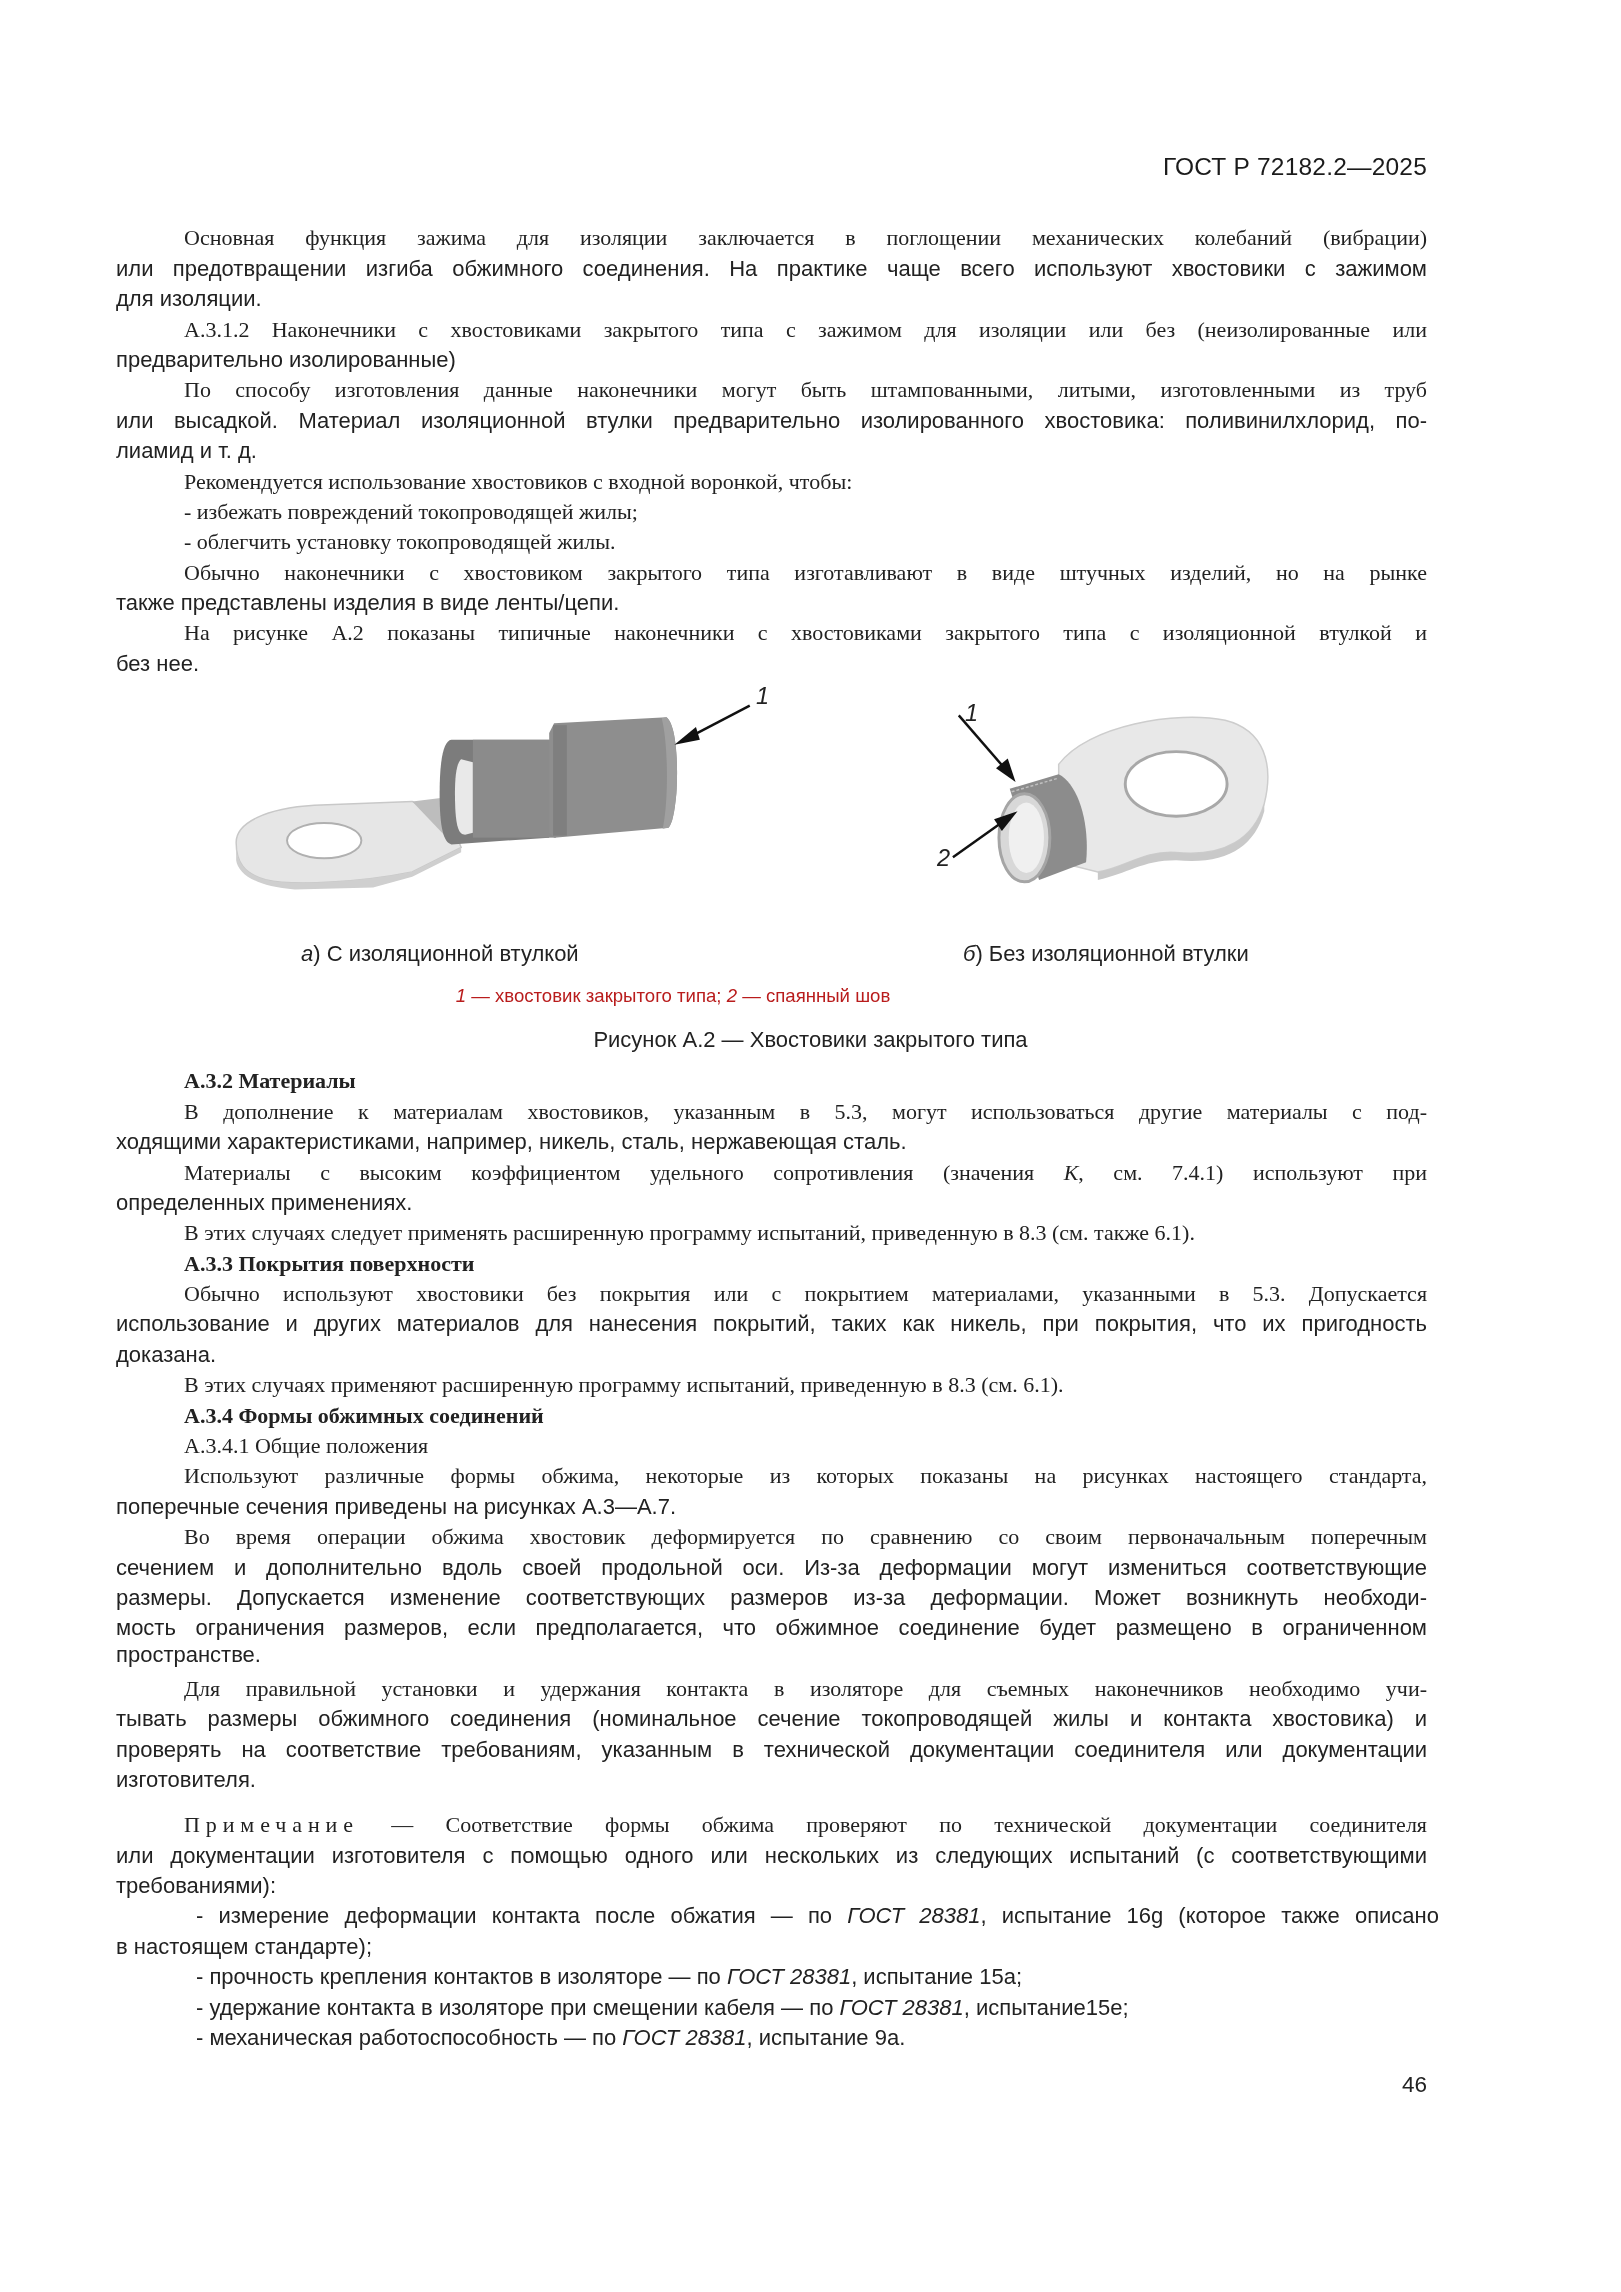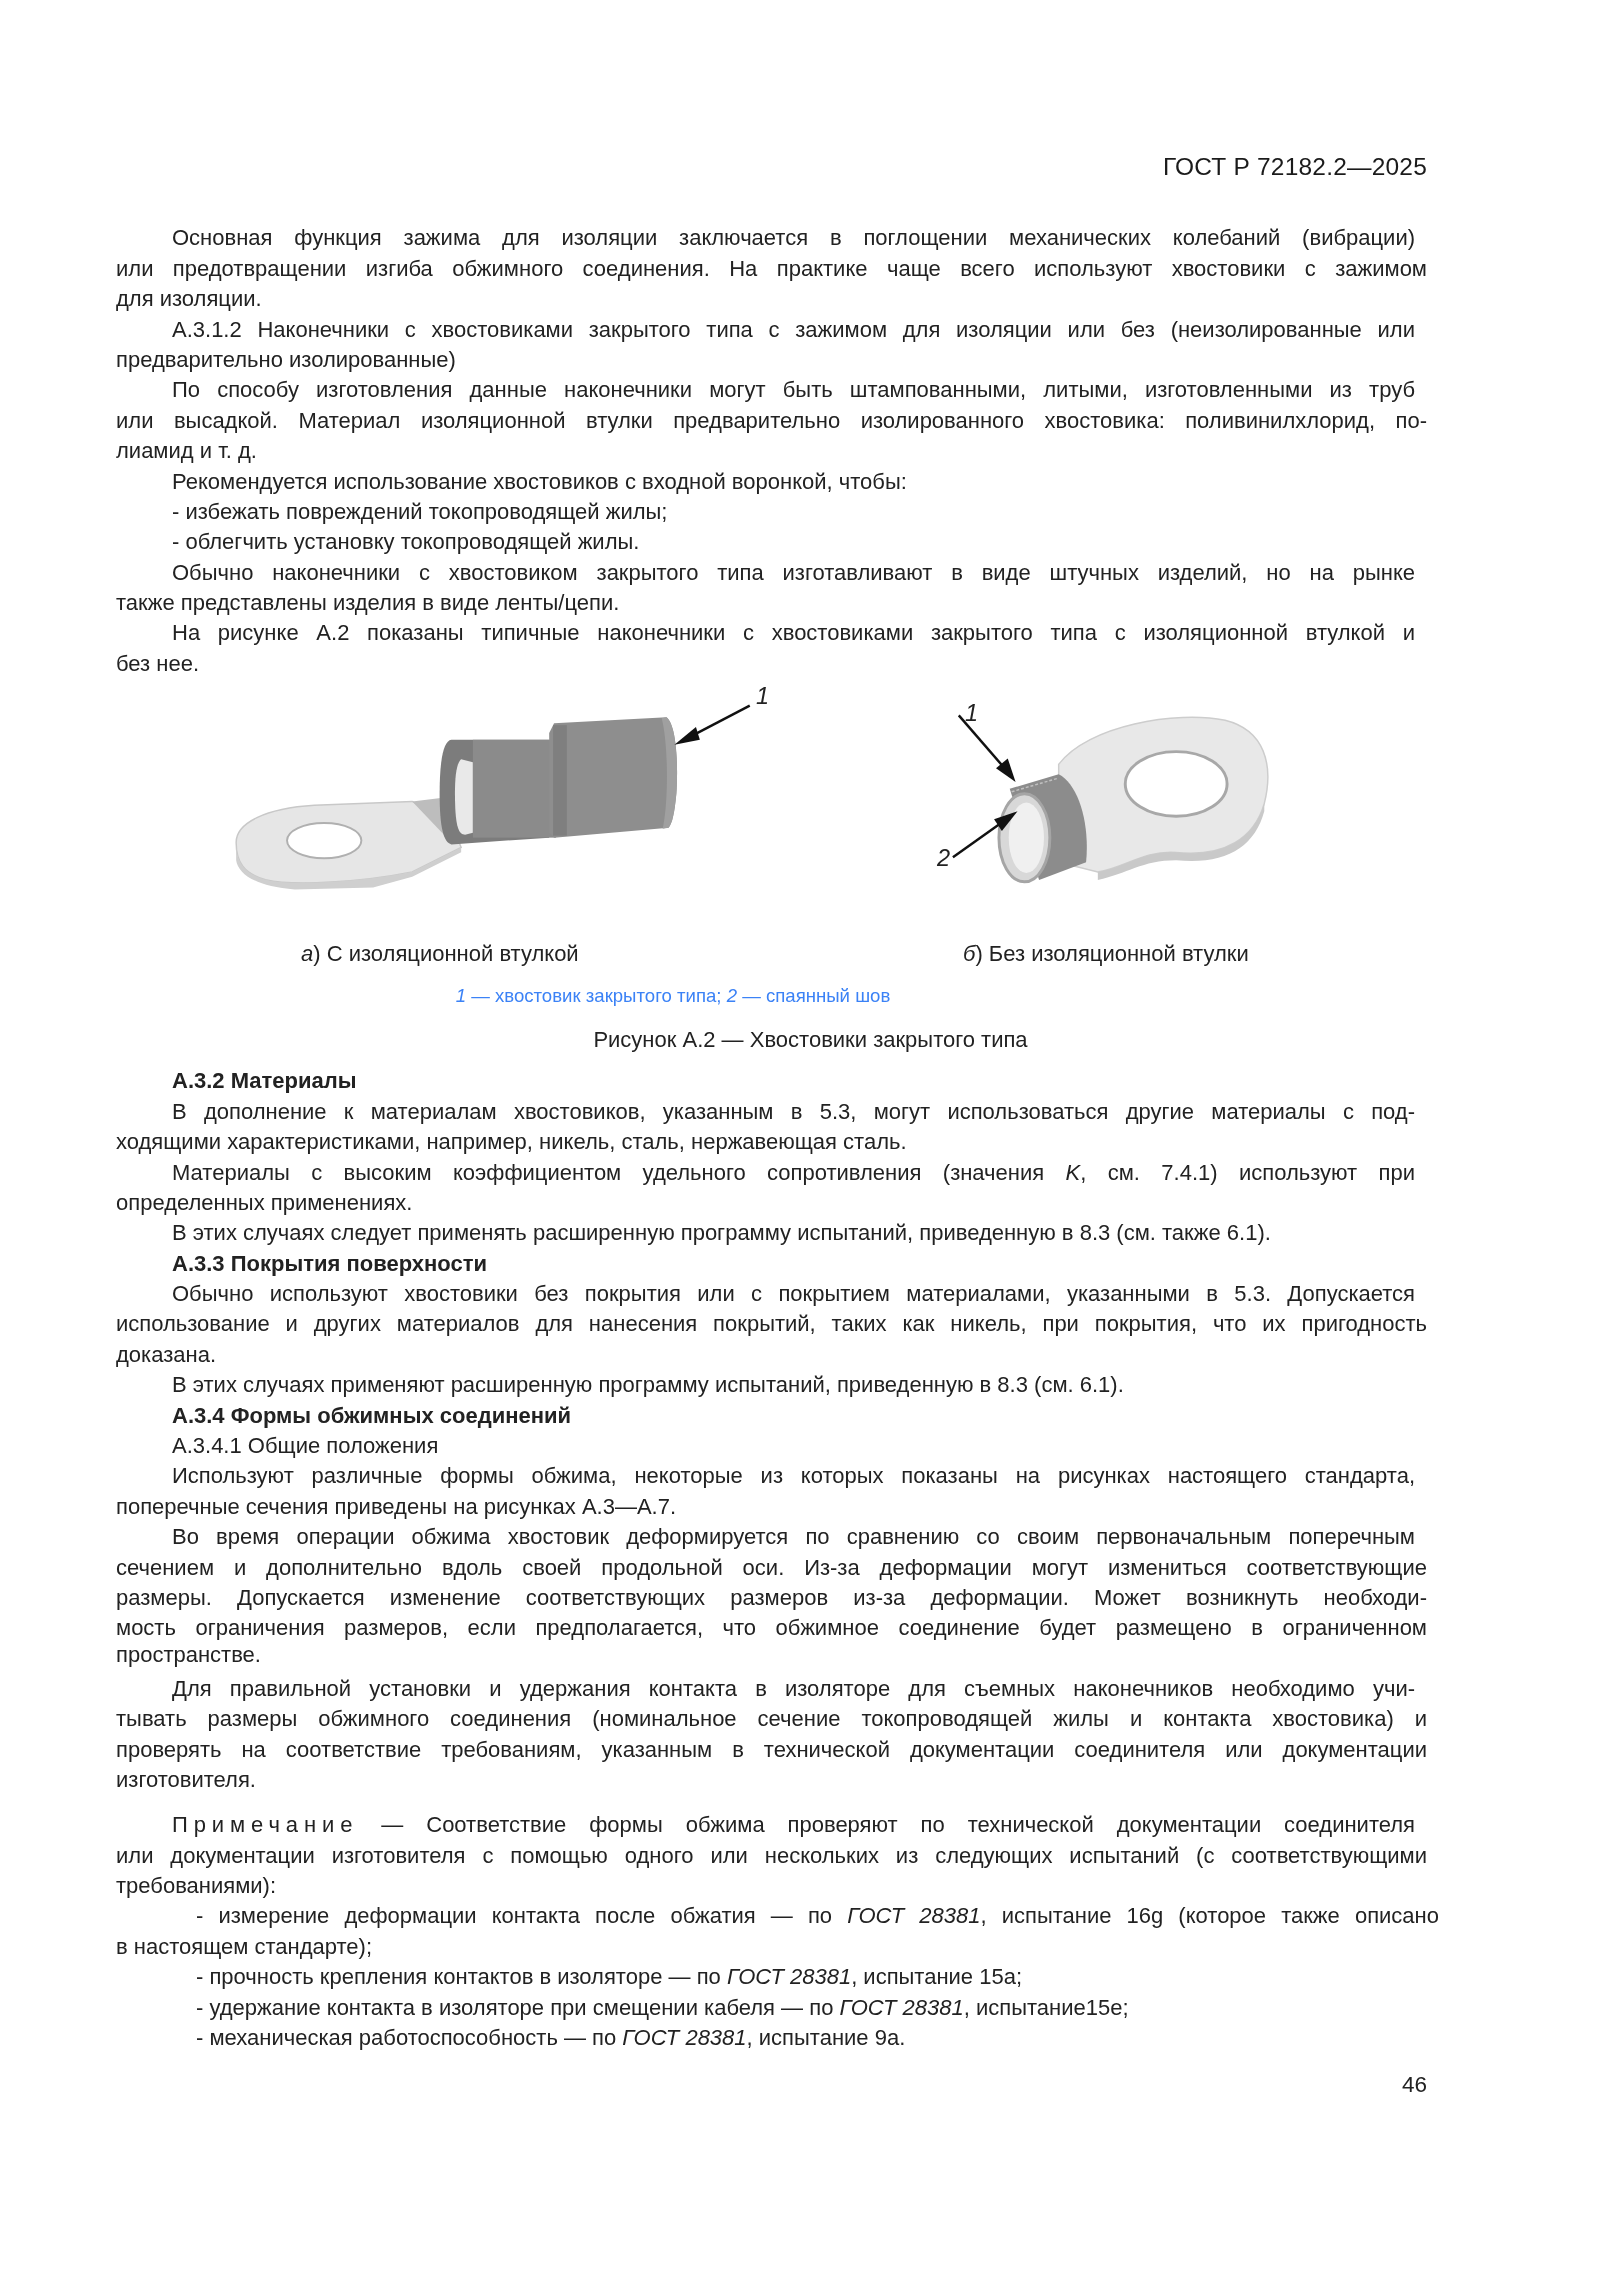--- a/index.html
+++ b/index.html
@@ -1,27 +1,27 @@
 <!DOCTYPE html>
 <html><head>
 <meta charset="utf-8">
 <style>
   html, body { margin:0; padding:0; background:#ffffff; }
   body { width:1621px; height:2293px; position:relative; overflow:hidden;
          font-family:"Liberation Sans", "DejaVu Sans", sans-serif; color:#1f1f1f; }
   .hdr { position:absolute; right:194px; top:153px; font-weight:normal; font-size:24.5px; letter-spacing:0.2px; color:#1b1b1b; }
   .ln { position:absolute; left:116px; width:1311px; font-size:22px; line-height:30px; white-space:nowrap; color:#222; }
-  .ln.ind { left:172px; width:1243px; }
+  .ln.ind { left:184px; width:1243px;font-family:Liberation Serif, serif; }
   .ln.just { text-align:justify; text-align-last:justify; }
   .ln.bold { font-weight:bold; }
   .ln.list { left:196px; }
   .sp { letter-spacing:5.9px; }
   i { font-style:italic; }
   .cap { position:absolute; font-size:22px; line-height:29px; white-space:nowrap; color:#222;margin-left:14px; }
-  .legend { position:absolute; font-size:18.6px; line-height:25.5px; white-space:nowrap; color:#3b82f6; left:0; width:1346px; text-align:center; }
+  .legend { position:absolute; font-size:18.6px; line-height:25.5px; white-space:nowrap; color:#b91c1c; left:0; width:1346px; text-align:center; }
   .ftitle { position:absolute; font-size:22px; line-height:29px; white-space:nowrap; color:#222; left:0; width:1621px; text-align:center; }
   .pnum { position:absolute; left:1402px; top:2072px; font-size:22.5px; color:#222; }
   .fig { position:absolute; }
   .callout { position:absolute; font-size:23.5px; font-style:italic; color:#222; }
 </style>
 </head>
 <body>
 
 <div class="hdr">ГОСТ Р 72182.2—2025</div>
 

